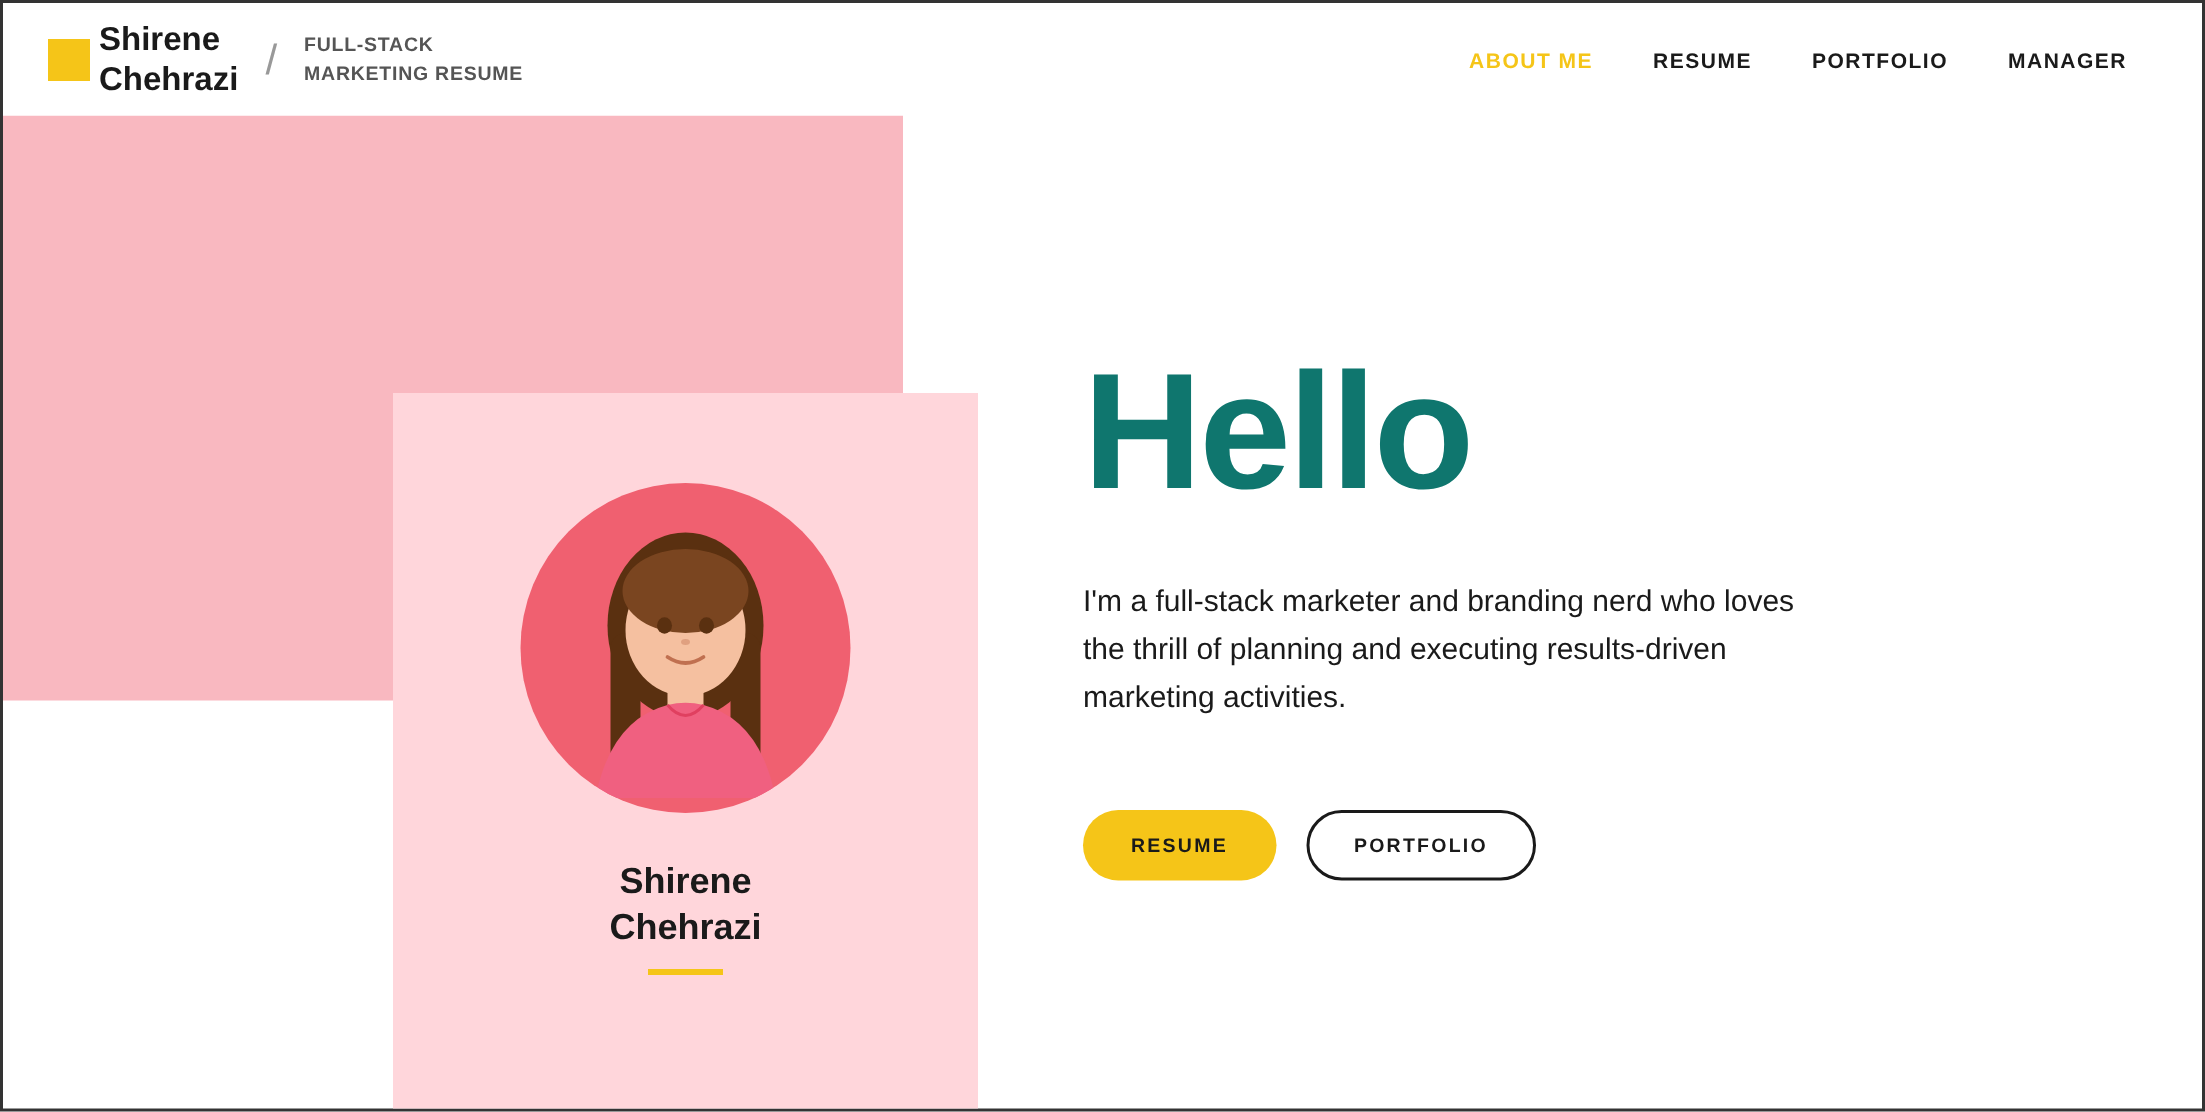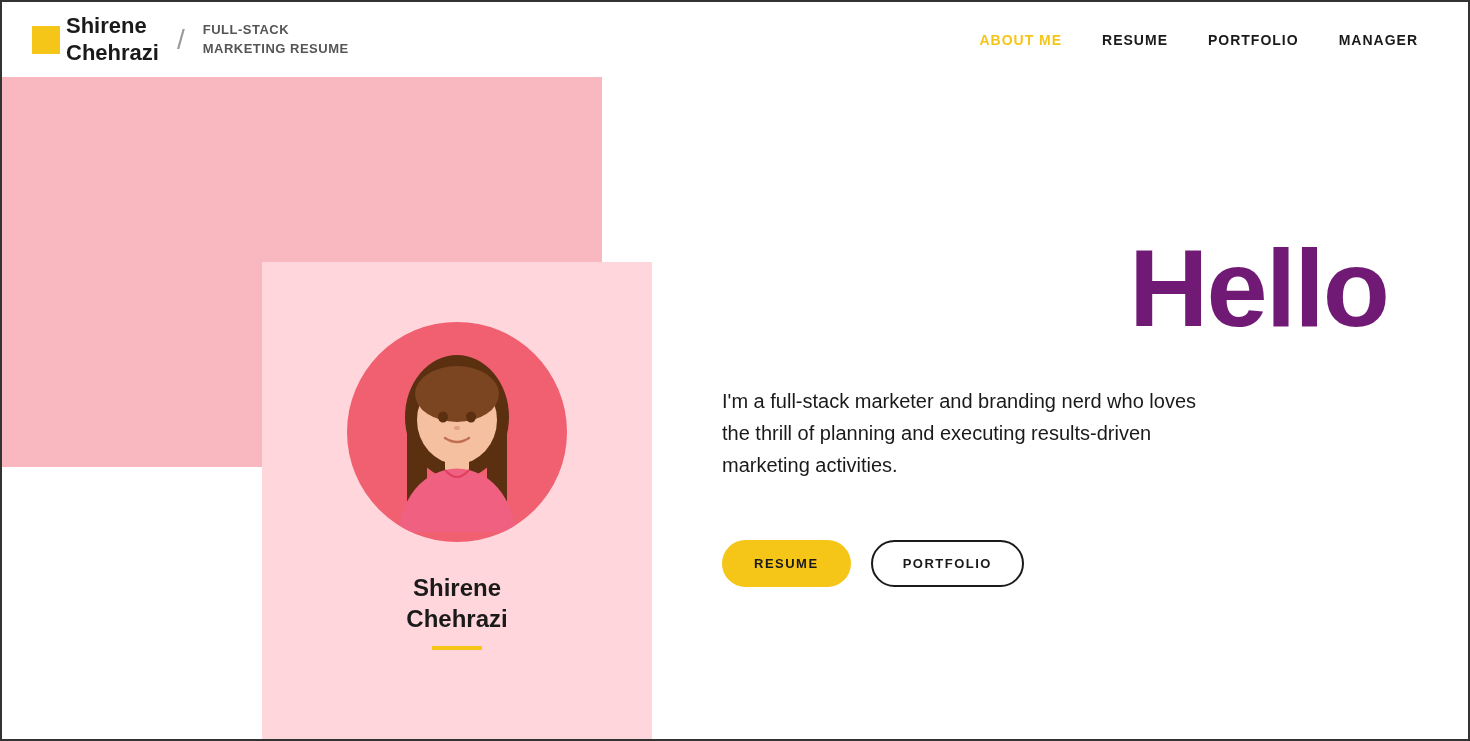--- a/index.html
+++ b/index.html
@@ -168,25 +168,24 @@
       flex: 1;
       display: flex;
       flex-direction: column;
       justify-content: center;
       padding: 40px 80px 40px 60px;
     }
 
     .hello-heading {
       font-size: 110px;
       font-weight: 900;
-      color: #701a75;
+      color: #0f766e;
       line-height: 1;
       margin-bottom: 42px;
       letter-spacing: -2px;
-      text-align: right;
     }
 
     .bio-text {
       font-size: 20px;
       color: #1a1a1a;
       line-height: 1.6;
       max-width: 500px;
       margin-bottom: 59px;
     }
 

